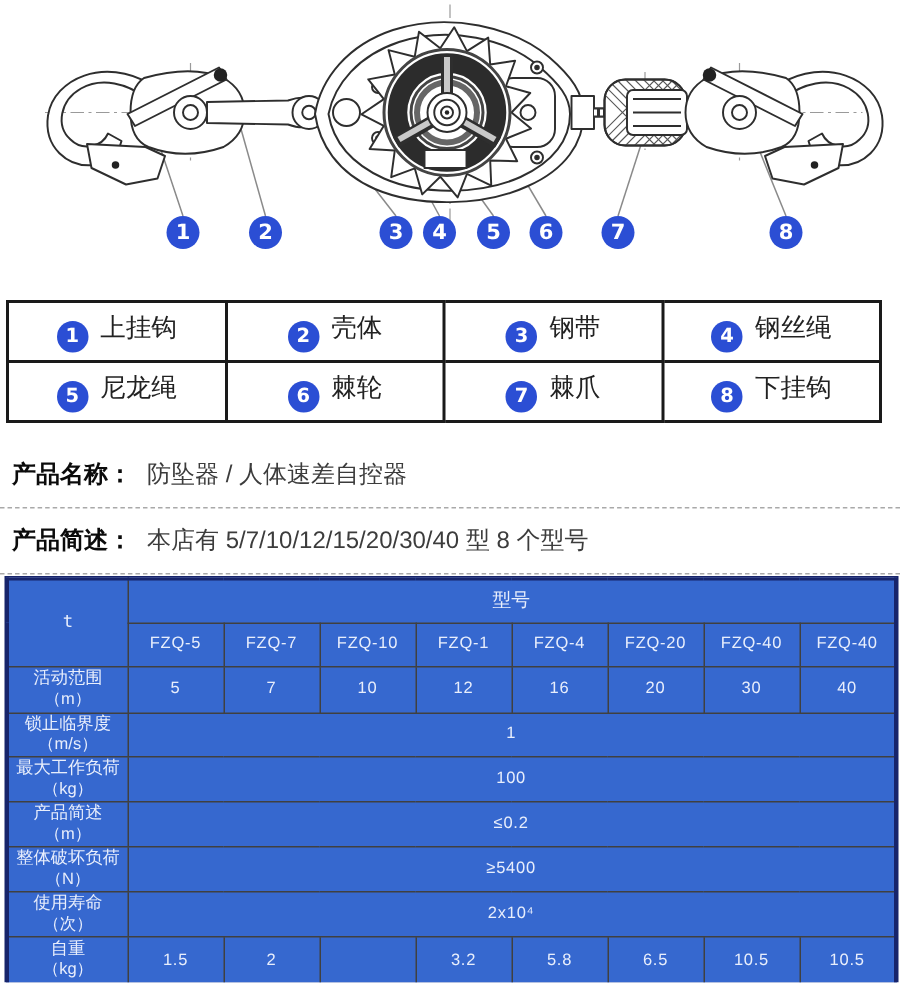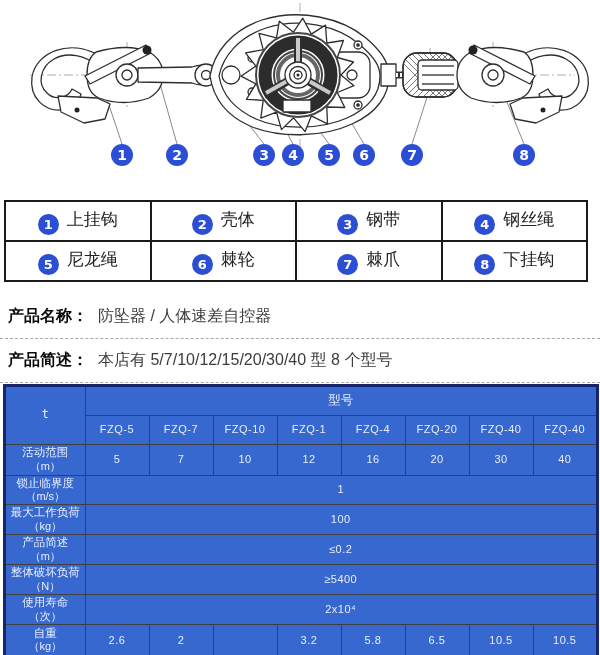--- a/index.html
+++ b/index.html
@@ -297,21 +297,21 @@
             <div>使用寿命</div>
             <div class="unit">（次）</div>
           </td>
         <td colspan="8" class="num">2x10⁴</td>
       </tr>
       <tr class="r-tall">
         <td class="rlabel">
             <div>自重</div>
             <div class="unit">（kg）</div>
           </td>
-        <td class="num">2.6</td>
+        <td class="num">1.5</td>
         <td class="num">2</td>
         <td class="num"></td>
         <td class="num">3.2</td>
         <td class="num">5.8</td>
         <td class="num">6.5</td>
         <td class="num">10.5</td>
         <td class="num">10.5</td>
       </tr>
     </tbody>
   </table>

